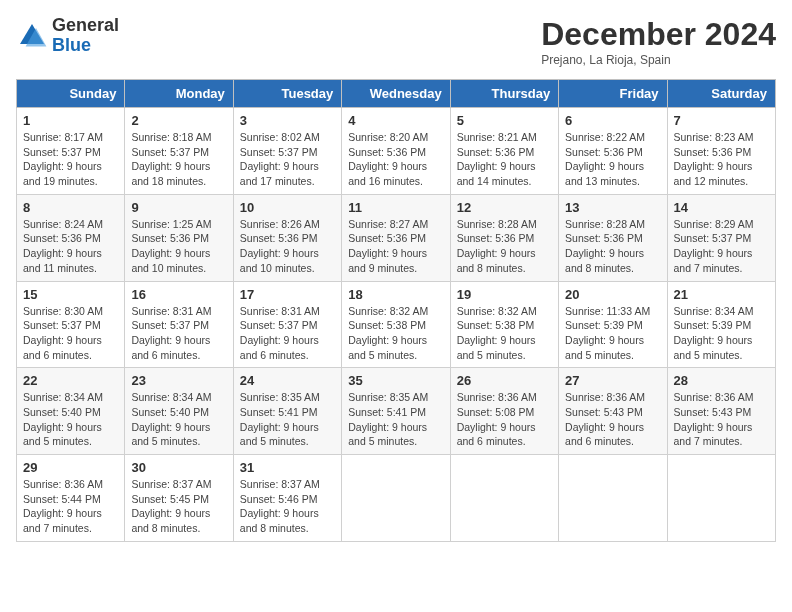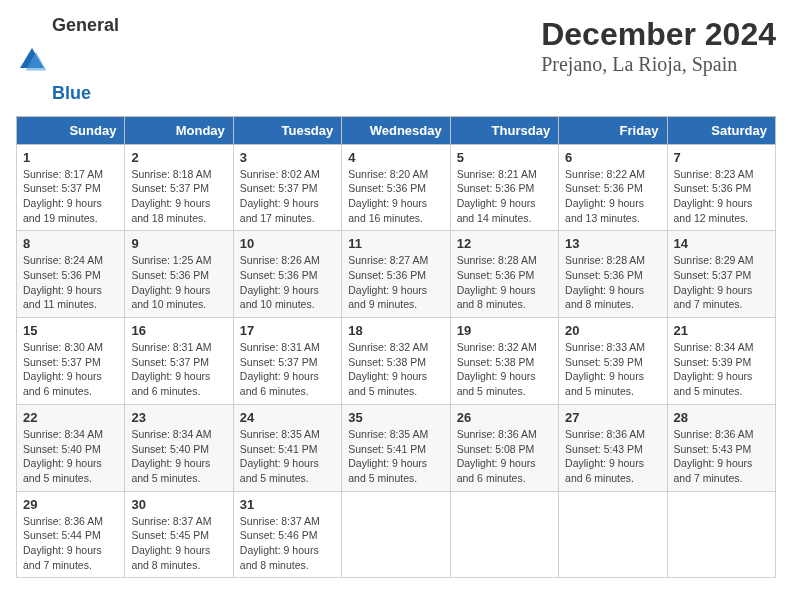--- a/index.html
+++ b/index.html
@@ -17,21 +17,20 @@
       margin-bottom: 12px;
     }
     .logo {
       display: flex;
       align-items: center;
     }
     .logo-text {
       display: flex;
       flex-direction: column;
       line-height: 1.1;
-      gap: 48px;
     }
     .logo-general {
       font-size: 18px;
       font-weight: bold;
       color: #333;
     }
     .logo-blue {
       font-size: 18px;
       font-weight: bold;
       color: #1a6bb5;
@@ -44,23 +43,22 @@
     .title-area {
       text-align: left;
       margin-left: 19px;
     }
     .month-title {
       font-size: 32px;
       font-weight: bold;
       color: #333;
     }
     .location {
-      font-size: 20px;
+      font-size: 12px;
       color: #555;
-      font-family: Liberation Serif, serif;
     }
     .calendar {
       width: 100%;
       border-collapse: collapse;
     }
     .calendar th {
       background-color: #2b6db5;
       color: #fff;
       font-size: 13px;
       font-weight: bold;
@@ -283,21 +281,21 @@
         <span class="day-num">19</span>
         <div class="cell-content">
           <span>Sunrise: 8:32 AM</span><br>
           <span>Sunset: 5:38 PM</span><br>
           <span>Daylight: 9 hours and 5 minutes.</span>
         </div>
       </td>
         <td>
         <span class="day-num">20</span>
         <div class="cell-content">
-          <span>Sunrise: 8:33 AM</span><br>
+          <span>Sunrise: 11:33 AM</span><br>
           <span>Sunset: 5:39 PM</span><br>
           <span>Daylight: 9 hours and 5 minutes.</span>
         </div>
       </td>
         <td>
         <span class="day-num">21</span>
         <div class="cell-content">
           <span>Sunrise: 8:34 AM</span><br>
           <span>Sunset: 5:39 PM</span><br>
           <span>Daylight: 9 hours and 5 minutes.</span>

